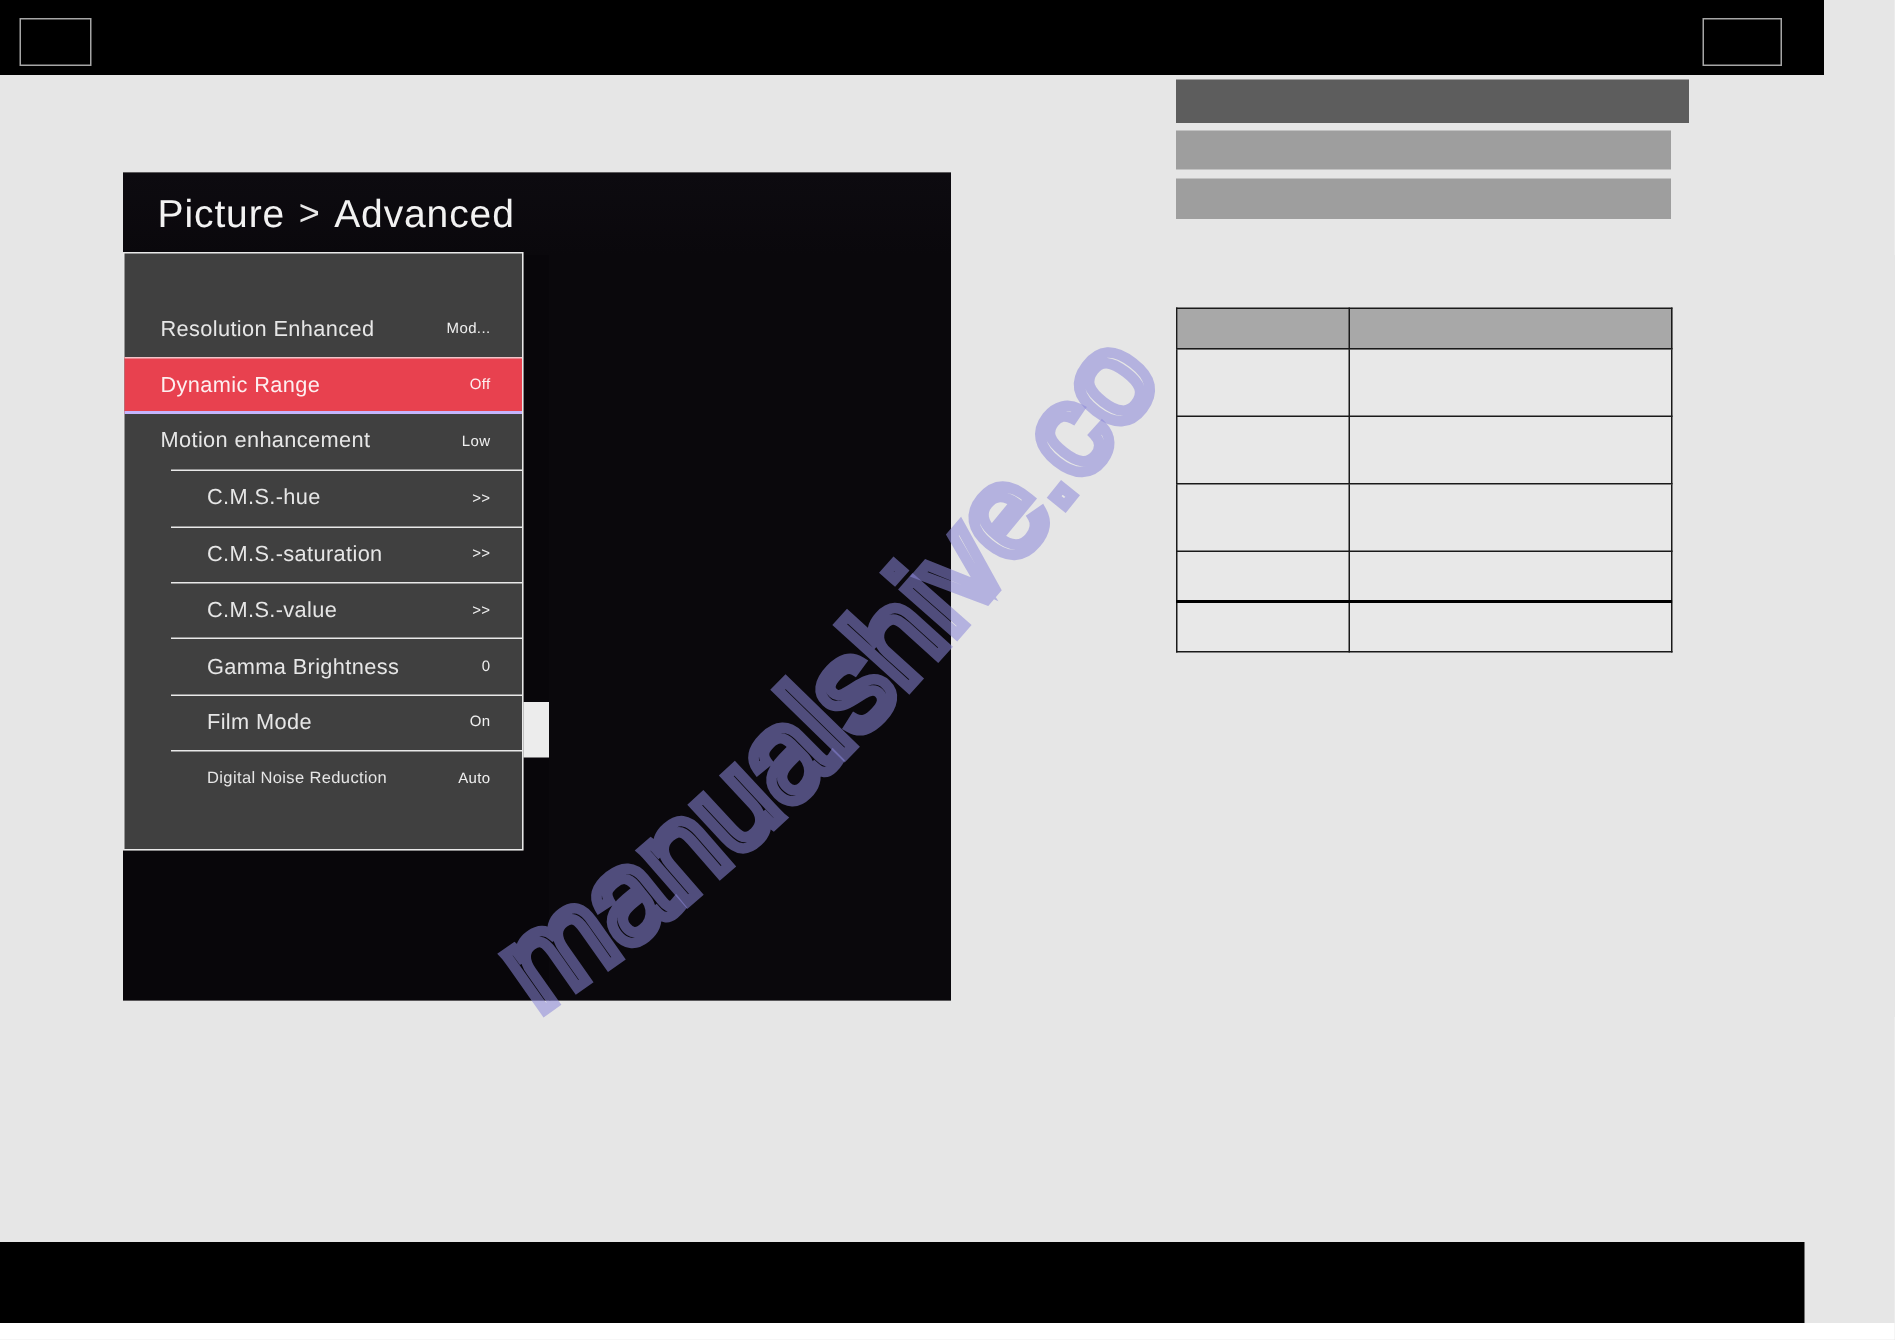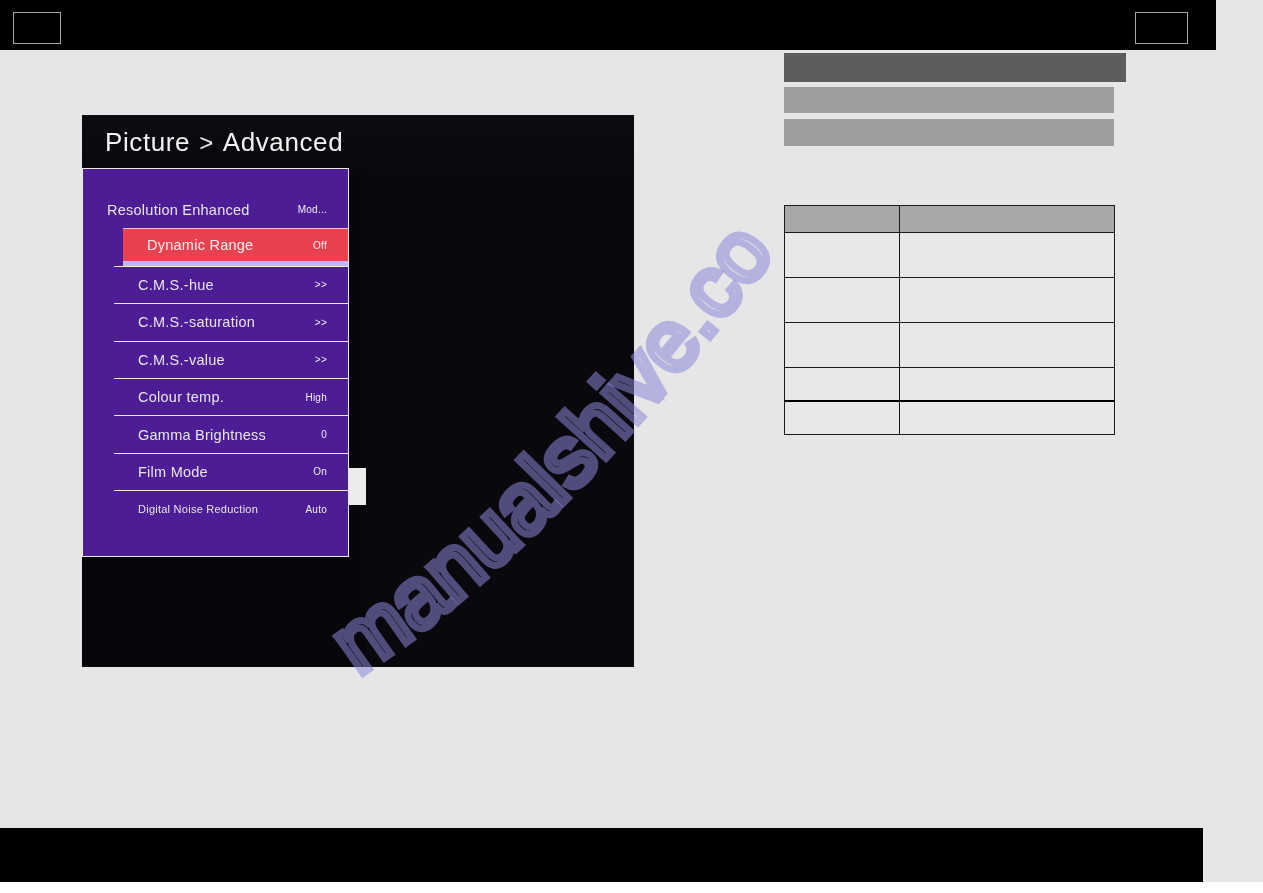--- a/index.html
+++ b/index.html
@@ -122,24 +122,24 @@
   .osd-right {
     position: absolute;
     left: 284px; top: 55px;
     width: 268px; height: 497px;
     background: #0a080c;
   }
   .submenu {
     position: absolute;
     left: 82px; top: 168px;
     width: 267px;
-    background: #4c1d95;
+    background: #404040;
     border: 1px solid #e9e9e9;
     box-sizing: border-box;
-    padding: 22px 0 28px 0;
+    padding: 32px 0 28px 0;
   }
   .sub-item {
     position: relative;
     height: 37.4px;
     display: flex;
     align-items: center;
     justify-content: space-between;
     padding: 0 21px 0 24px;
     box-sizing: border-box;
     font-size: 14.5px;
@@ -149,22 +149,21 @@
   .sub-item .si-value {
     font-size: 10px;
     color: #efefef;
     letter-spacing: 0.25px;
   }
   .sub-item.small .si-label { font-size: 11px; }
   .sub-item.rule { border-top: 1px solid #e9e9e9; margin-left: 31px; }
   .sub-item.highlight {
     background: #e8414f;
     border-top: 1px solid #f3c4c9;
-    border-bottom: 5px solid #c4b5fd;
-    margin-left: 40px;
+    border-bottom: 2px solid #c4b5fd;
   }
   .sub-item.highlight .si-label,
   .sub-item.highlight .si-value { color: #fdeff0; }
   .chev { letter-spacing: -1px; font-size: 16px; }
 
   
   .bar {
     position: absolute;
   }
   .bar-1 { left: 784px; top: 53px; width: 342px; height: 29px; background: #5d5d5d; }
@@ -292,40 +291,40 @@
   <div class="sub-item">
     <span class="si-label">Resolution Enhanced</span>
     <span class="si-value">Mod...</span>
   </div>
 
   <div class="sub-item highlight">
     <span class="si-label">Dynamic Range</span>
     <span class="si-value">Off</span>
   </div>
 
+  <div class="sub-item">
+    <span class="si-label">Motion enhancement</span>
+    <span class="si-value">Low</span>
+  </div>
 
   <div class="sub-item rule">
     <span class="si-label">C.M.S.-hue</span>
     <span class="si-value chev">&gt;&gt;</span>
   </div>
 
   <div class="sub-item rule">
     <span class="si-label">C.M.S.-saturation</span>
     <span class="si-value chev">&gt;&gt;</span>
   </div>
 
   <div class="sub-item rule">
     <span class="si-label">C.M.S.-value</span>
     <span class="si-value chev">&gt;&gt;</span>
   </div>
 
-  <div class="sub-item rule">
-    <span class="si-label">Colour temp.</span>
-    <span class="si-value">High</span>
-  </div>
 
   <div class="sub-item rule">
     <span class="si-label">Gamma Brightness</span>
     <span class="si-value">0</span>
   </div>
 
   <div class="sub-item rule">
     <span class="si-label">Film Mode</span>
     <span class="si-value">On</span>
   </div>

